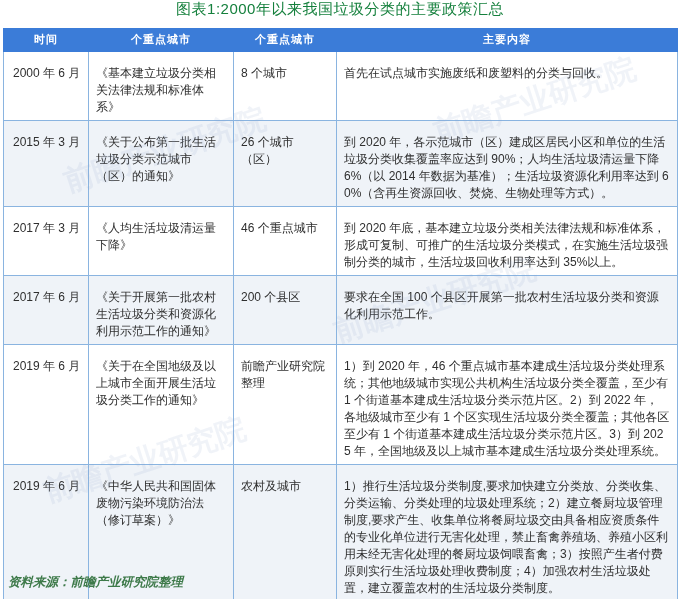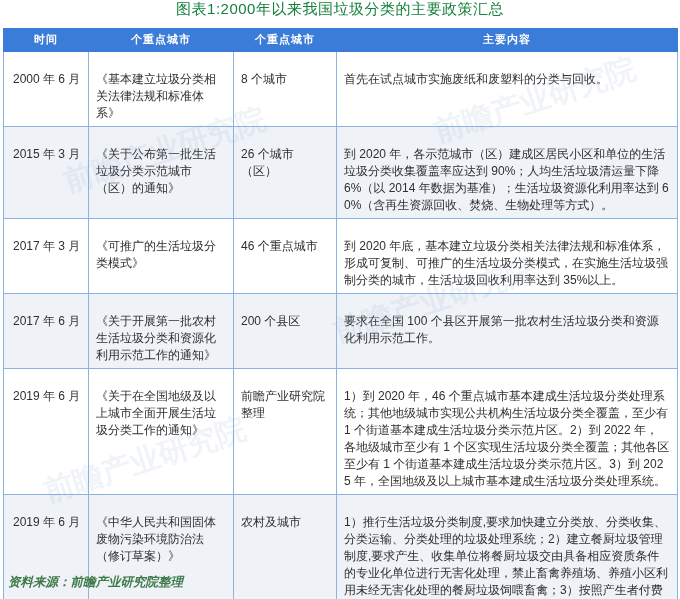--- a/index.html
+++ b/index.html
@@ -37,21 +37,21 @@
     font-weight: bold;
     font-size: 11px;
     padding: 3px 4px 4px 4px;
     text-align: center;
     border: 1px solid #3b7cd8;
     letter-spacing: 1px;
   }
   .policy-table td {
     border: 1px solid #8ab4e0;
     vertical-align: top;
-    padding: 19px 7px 4px 7px;
+    padding: 13px 7px 4px 7px;
     line-height: 17px;
     color: #2f2f2f;
     word-break: break-all;
   }
   .policy-table tbody tr:nth-child(even) { background: #eff3f8; }
   .policy-table td[data-name="cell-time"] { white-space: nowrap; padding-left: 9px; }
   .page-footer {
     position: absolute;
     left: 0;
     bottom: 8px;
@@ -116,21 +116,21 @@
         <td data-name="cell-content">首先在试点城市实施废纸和废塑料的分类与回收。</td>
       </tr>
       <tr data-name="table-row">
         <td data-name="cell-time">2015 年 3 月</td>
         <td data-name="cell-document">《关于公布第一批生活垃圾分类示范城市（区）的通知》</td>
         <td data-name="cell-coverage">26 个城市（区）</td>
         <td data-name="cell-content">到 2020 年，各示范城市（区）建成区居民小区和单位的生活垃圾分类收集覆盖率应达到 90%；人均生活垃圾清运量下降 6%（以 2014 年数据为基准）；生活垃圾资源化利用率达到 60%（含再生资源回收、焚烧、生物处理等方式）。</td>
       </tr>
       <tr data-name="table-row">
         <td data-name="cell-time">2017 年 3 月</td>
-        <td data-name="cell-document">《可推广的生活垃圾分类模式》</td>
+        <td data-name="cell-document">《人均生活垃圾清运量下降》</td>
         <td data-name="cell-coverage">46 个重点城市</td>
         <td data-name="cell-content">到 2020 年底，基本建立垃圾分类相关法律法规和标准体系，形成可复制、可推广的生活垃圾分类模式，在实施生活垃圾强制分类的城市，生活垃圾回收利用率达到 35%以上。</td>
       </tr>
       <tr data-name="table-row">
         <td data-name="cell-time">2017 年 6 月</td>
         <td data-name="cell-document">《关于开展第一批农村生活垃圾分类和资源化利用示范工作的通知》</td>
         <td data-name="cell-coverage">200 个县区</td>
         <td data-name="cell-content">要求在全国 100 个县区开展第一批农村生活垃圾分类和资源化利用示范工作。</td>
       </tr>
       <tr data-name="table-row">

